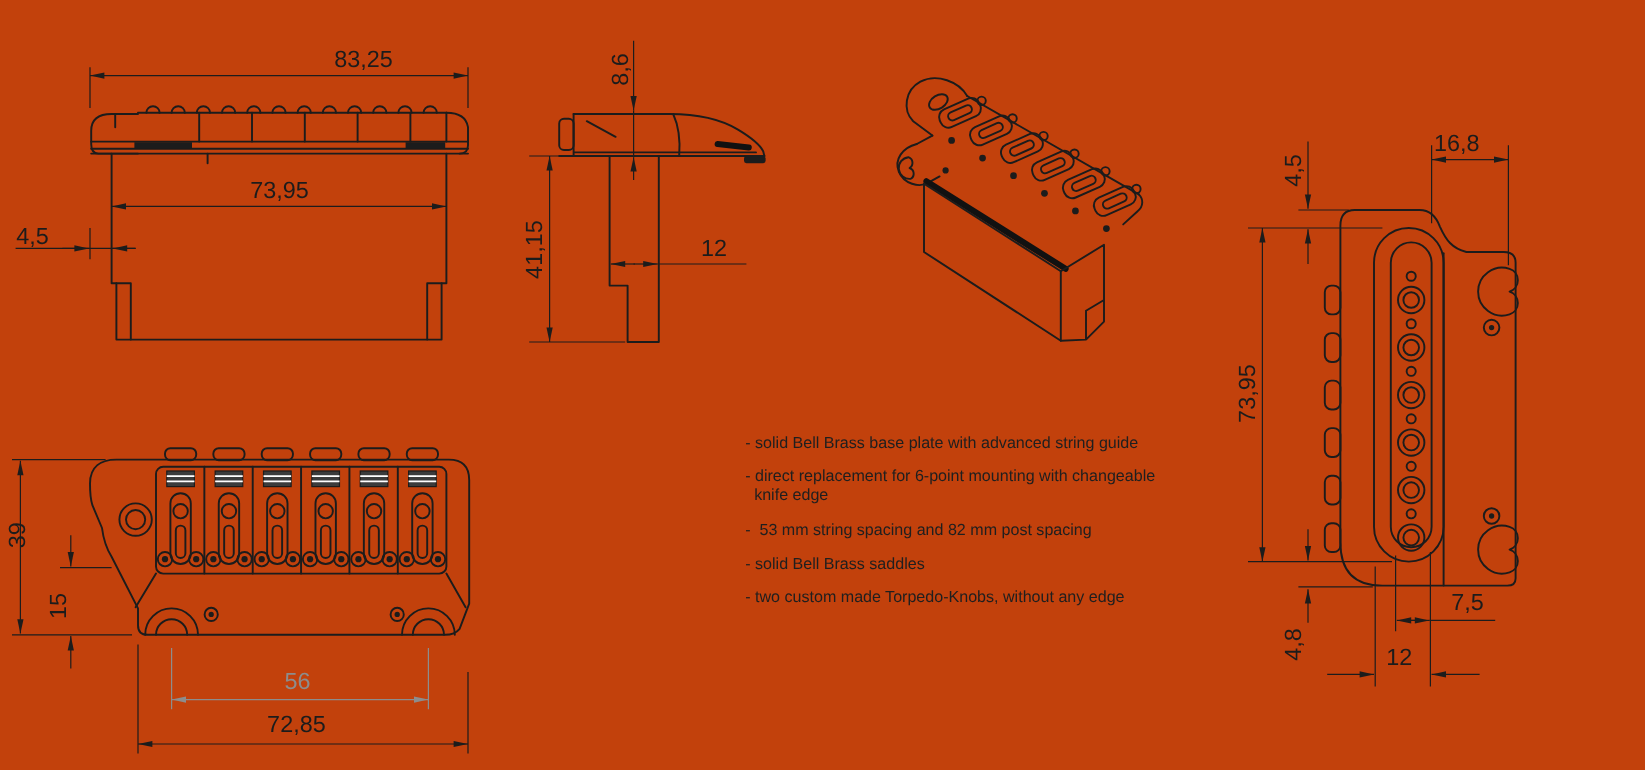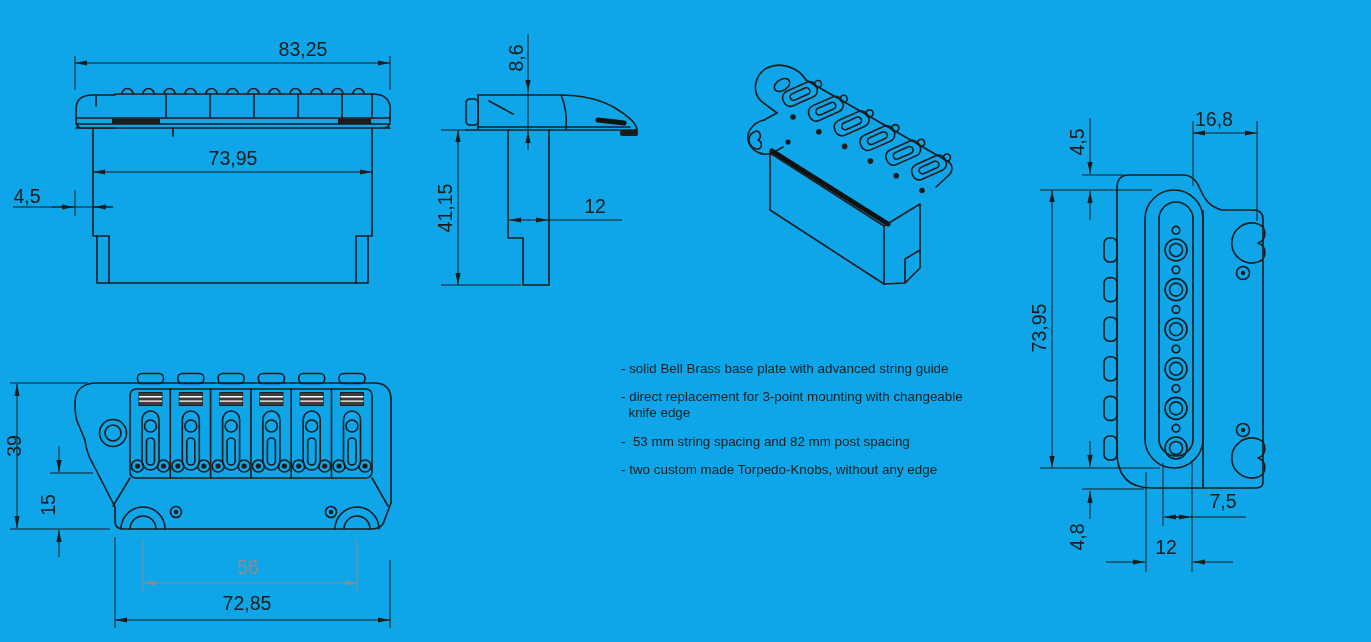--- a/index.html
+++ b/index.html
@@ -1,16 +1,16 @@
 <!DOCTYPE html>
 <html><head>
 <meta charset="utf-8">
 <style>
   html,body{margin:0;padding:0;background:#fff;}
-  .canvas{position:relative;width:1371px;height:642px;background:#0ea5e9;overflow:hidden;
+  .canvas{position:relative;width:1371px;height:642px;background:#c2410c;overflow:hidden;
           font-family:"Liberation Sans",sans-serif;}
   .canvas svg{position:absolute;left:0;top:0;}
   .ln{stroke:#1c1c1c;stroke-width:1.6;fill:none;stroke-linejoin:round;stroke-linecap:round;}
   .thk{stroke:#111;stroke-width:5;fill:none;stroke-linecap:round;}
   .dim{stroke:#1c1c1c;stroke-width:1;fill:none;}
   .dimg{stroke:#8d8d8d;stroke-width:1;fill:none;}
   .blk{fill:#1c1c1c;stroke:none;}
   .spr{fill:#3c3c3c;stroke:#1c1c1c;stroke-width:1;}
   .sprl{stroke:#fff;stroke-width:1.4;fill:none;}
   .dimtxt{font-family:"Liberation Sans",sans-serif;font-size:19.5px;fill:#1c1c1c;}
@@ -210,18 +210,19 @@
     <path class="dim" d="M115,537 V628 M390,560 V628"></path>
     <text class="dimtxt" transform="translate(21,446) rotate(-90)" text-anchor="middle">39</text>
     <text class="dimtxt" transform="translate(55,505) rotate(-90)" text-anchor="middle">15</text>
     <text class="dimtxtg" x="248" y="574" text-anchor="middle">56</text>
     <text class="dimtxt" x="247" y="610" text-anchor="middle">72,85</text>
   </g>
 </svg>
 
   <div class="desc">
     <div class="desc-item">- solid Bell Brass base plate with advanced string guide</div>
-    <div class="desc-item">- direct replacement for 3-point mounting with changeable
+    <div class="desc-item">- direct replacement for 6-point mounting with changeable
   knife edge</div>
     <div class="desc-item">-  53 mm string spacing and 82 mm post spacing</div>
+    <div class="desc-item">- solid Bell Brass saddles</div>
     <div class="desc-item">- two custom made Torpedo-Knobs, without any edge</div>
   </div>
 </div>
 
 </body></html>

